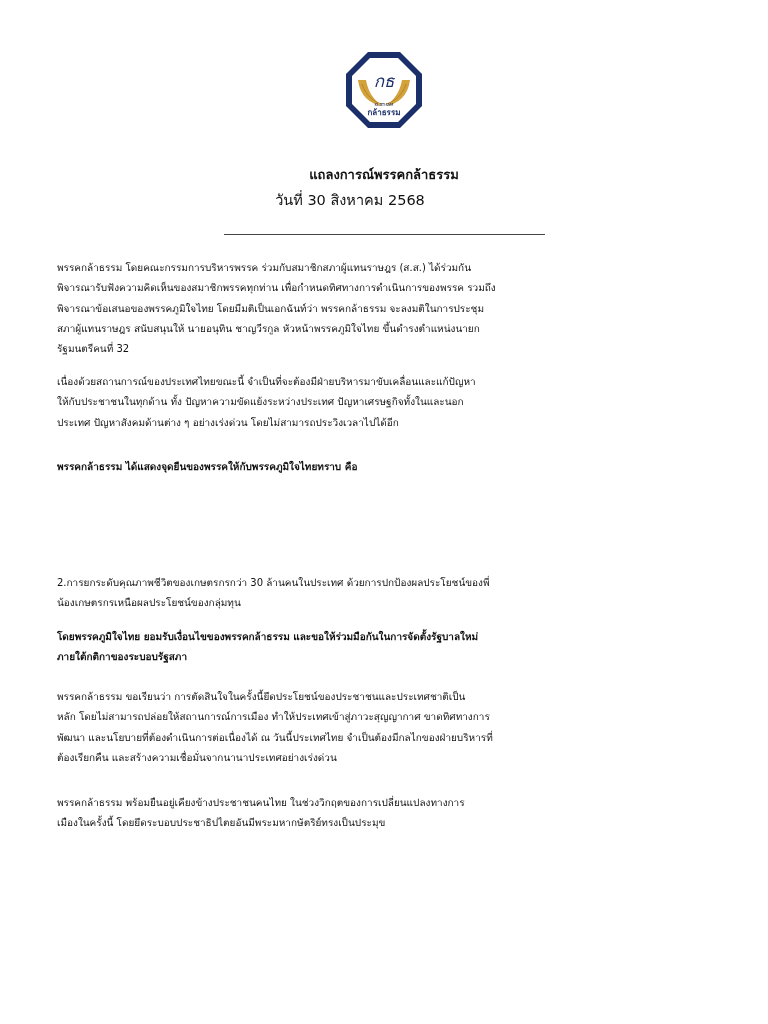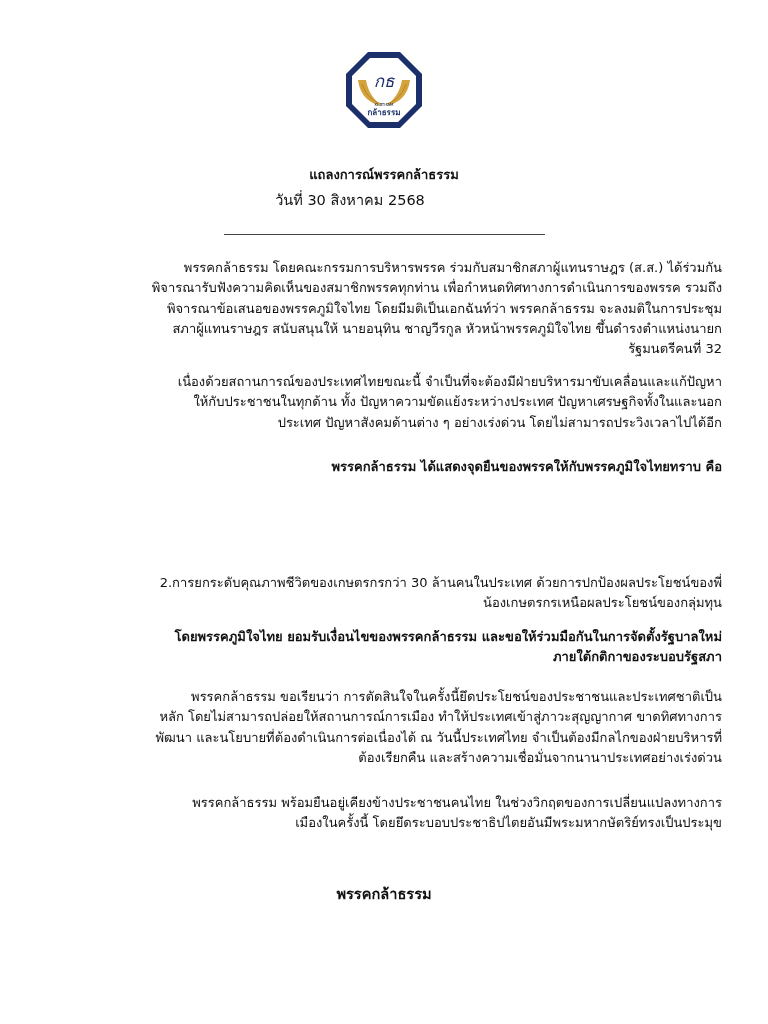--- a/index.html
+++ b/index.html
@@ -50,24 +50,23 @@
       left: 224px;
       width: 321px;
       top: 234px;
       height: 0;
       border-top: 1.3px solid #444;
     }
     .body-text {
       position: absolute;
       left: 57px;
       width: 665px;
-      font-size: 13px;
+      font-size: 10px;
       line-height: 20.3px;
       white-space: pre-line;
-      text-align: right;
     }
     .bold { font-weight: bold; }
     .signature {
       position: absolute;
       left: 0; width: 768px;
       top: 882px;
       text-align: center;
       font-size: 14.6px;
       font-weight: bold;
     }
@@ -114,14 +113,13 @@
 น้องเกษตรกรเหนือผลประโยชน์ของกลุ่มทุน</div>
   <div class="body-text bold" style="top:627px;">โดยพรรคภูมิใจไทย ยอมรับเงื่อนไขของพรรคกล้าธรรม และขอให้ร่วมมือกันในการจัดตั้งรัฐบาลใหม่
 ภายใต้กติกาของระบอบรัฐสภา</div>
   <div class="body-text" style="top:687px;">        พรรคกล้าธรรม ขอเรียนว่า การตัดสินใจในครั้งนี้ยึดประโยชน์ของประชาชนและประเทศชาติเป็น
 หลัก โดยไม่สามารถปล่อยให้สถานการณ์การเมือง ทำให้ประเทศเข้าสู่ภาวะสุญญากาศ ขาดทิศทางการ
 พัฒนา และนโยบายที่ต้องดำเนินการต่อเนื่องได้ ณ วันนี้ประเทศไทย จำเป็นต้องมีกลไกของฝ่ายบริหารที่
 ต้องเรียกคืน และสร้างความเชื่อมั่นจากนานาประเทศอย่างเร่งด่วน</div>
   <div class="body-text" style="top:793px;">        พรรคกล้าธรรม พร้อมยืนอยู่เคียงข้างประชาชนคนไทย ในช่วงวิกฤตของการเปลี่ยนแปลงทางการ
 เมืองในครั้งนี้ โดยยึดระบอบประชาธิปไตยอันมีพระมหากษัตริย์ทรงเป็นประมุข</div>
 
-  <div class="signature">พรรคกล้าธรรม</div>
 </div>
 
 </body></html>

